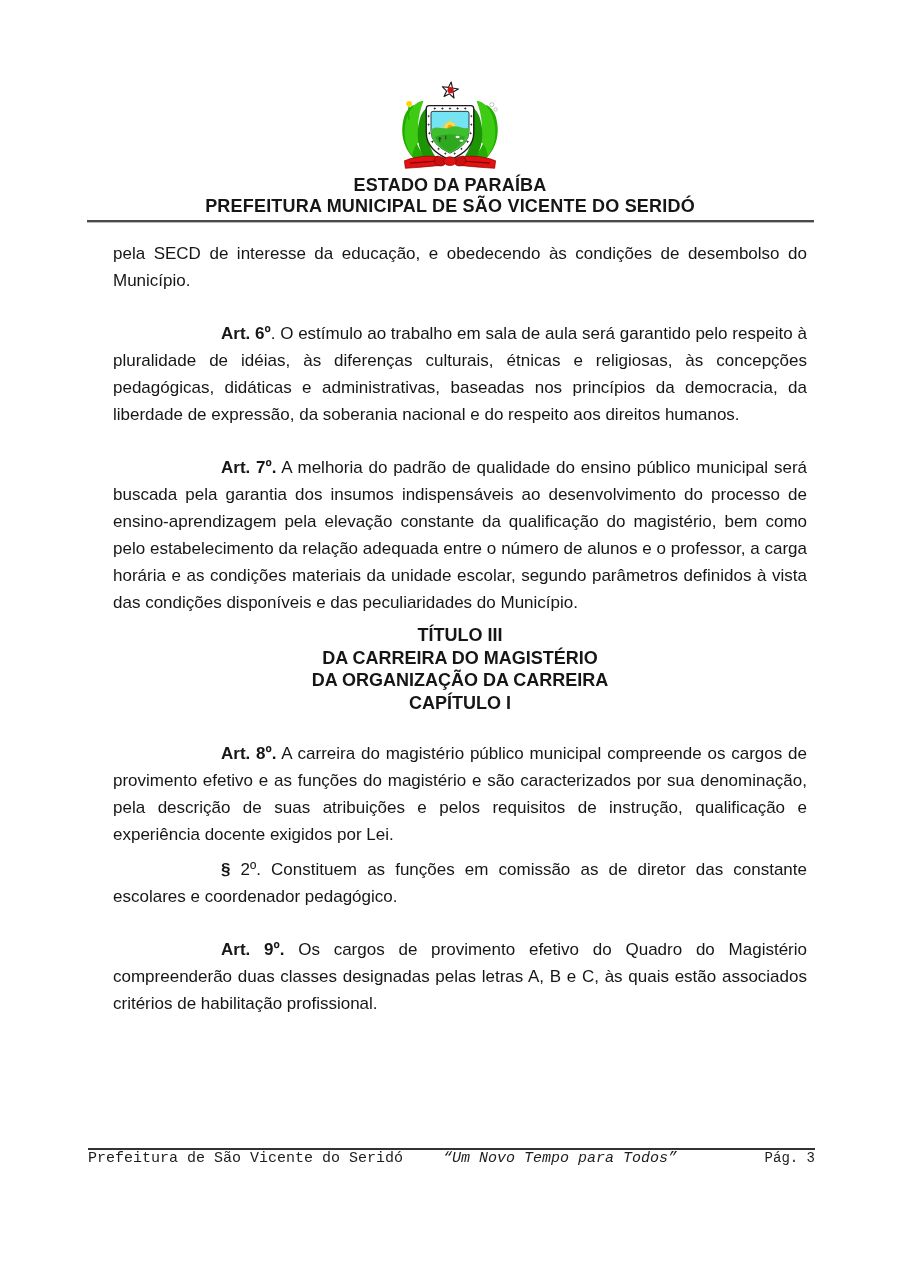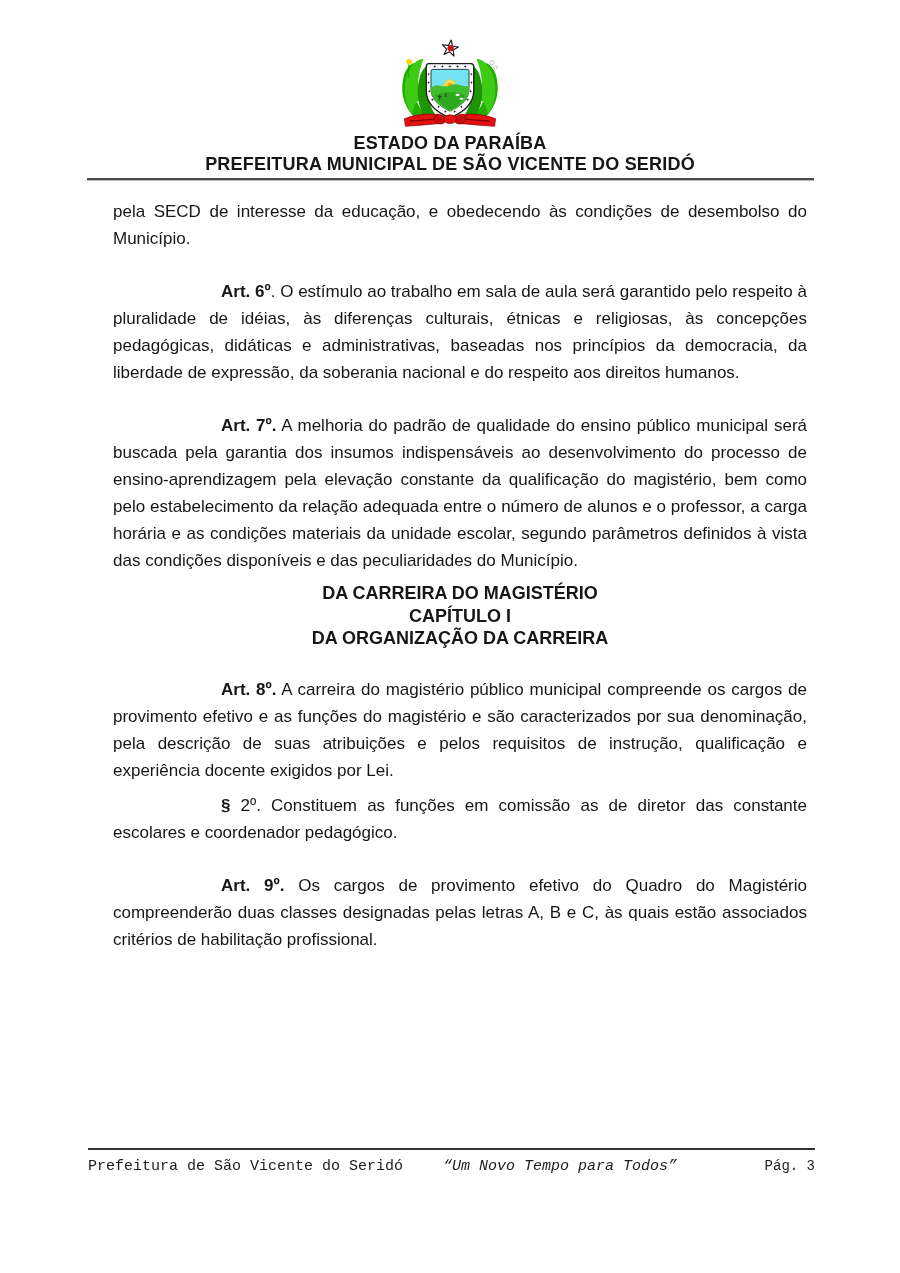--- a/index.html
+++ b/index.html
@@ -5,21 +5,21 @@
   html,body{margin:0;padding:0;background:#ffffff;}
   .page{
     position:relative;
     width:900px;height:1273px;
     background:#ffffff;
     font-family:"Liberation Sans", sans-serif;
     color:#161616;
     overflow:hidden;
   }
   
-  .header{padding-top:38px;text-align:center;}
+  .header{padding-top:80px;text-align:center;}
   .emblem{display:block;margin:0 auto;width:138px;height:95px;}
   .org-line{font-weight:bold;font-size:18px;line-height:21px;letter-spacing:0.2px;}
   .header-rule{
     width:727px;height:2px;margin:3px auto 0;
     background:#4a4a4a;border:none;border-bottom:1px solid #b9b9b9;
   }
   
   .content{
     margin:17px 85px 0 105px;
     font-size:17px;line-height:27px;
@@ -31,21 +31,20 @@
   .lead{font-weight:bold;}
   .headings{
     text-align:center;font-weight:bold;
     font-size:18px;line-height:22.5px;
   }
   .headings div{margin:0;}
   
   .footer{
     position:absolute;left:88px;top:1148px;width:727px;
     border-top:2px solid #333333;
-    padding-top:8px;
     font-family:"Liberation Mono", monospace;
     font-size:15px;color:#1d1d1d;
     display:flex;align-items:baseline;white-space:nowrap;
   }
   .footer .motto{margin-left:40px;font-style:italic;}
   .footer .pagenum{margin-left:auto;font-size:14px;}
 </style>
 </head>
 <body>
 
@@ -148,23 +147,24 @@
 
   <div class="content">
 
     <p><span class="lead"></span><span>pela SECD de interesse da educação, e obedecendo às condições de desembolso do Município.</span></p>
 
     <p class="para-indent sp-before"><span class="lead">Art. 6º</span><span>. O estímulo ao trabalho em sala de aula será garantido pelo respeito à pluralidade de idéias, às diferenças culturais, étnicas e religiosas, às concepções pedagógicas, didáticas e administrativas, baseadas nos princípios da democracia, da liberdade de expressão, da soberania nacional e do respeito aos direitos humanos.</span></p>
 
     <p class="para-indent sp-before"><span class="lead">Art. 7º.</span><span> A melhoria do padrão de qualidade do ensino público municipal será buscada pela garantia dos insumos indispensáveis ao desenvolvimento do processo de ensino-aprendizagem pela elevação constante da qualificação do magistério, bem como pelo estabelecimento da relação adequada entre o número de alunos e o professor, a carga horária e as condições materiais da unidade escolar, segundo parâmetros definidos à vista das condições disponíveis e das peculiaridades do Município.</span></p>
 
     <div class="headings">
+      <div>TÍTULO III</div>
       <div>DA CARREIRA DO MAGISTÉRIO</div>
+      <div>DA ORGANIZAÇÃO DA CARREIRA</div>
       <div>CAPÍTULO I</div>
-      <div>DA ORGANIZAÇÃO DA CARREIRA</div>
     </div>
 
     <p class="para-indent sp-before"><span class="lead">Art. 8º.</span><span> A carreira do magistério público municipal compreende os cargos de provimento efetivo e as funções do magistério e são caracterizados por sua denominação, pela descrição de suas atribuições e pelos requisitos de instrução, qualificação e experiência docente exigidos por Lei.</span></p>
 
 
     <p class="para-indent"><span class="lead">§</span><span> 2º. Constituem as funções em comissão as de diretor das constante escolares e coordenador pedagógico.</span></p>
 
     <p class="para-indent sp-before"><span class="lead">Art. 9º.</span><span> Os cargos de provimento efetivo do Quadro do Magistério compreenderão duas classes designadas pelas letras A, B e C, às quais estão associados critérios de habilitação profissional.</span></p>
 
   </div>

